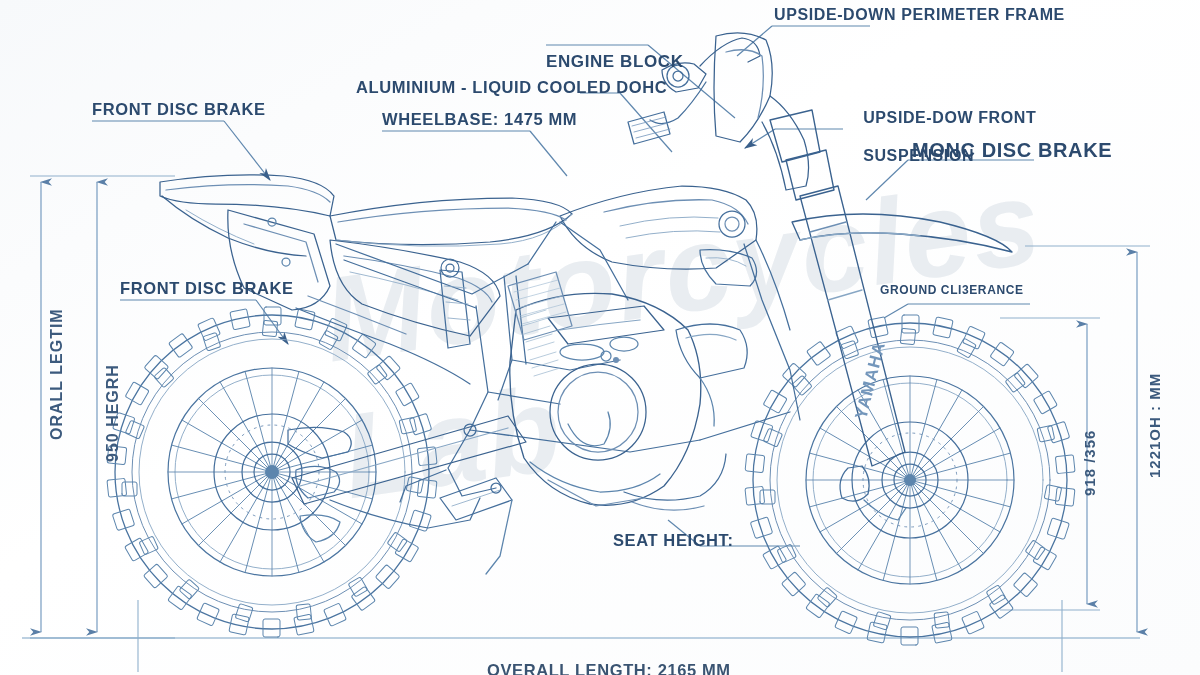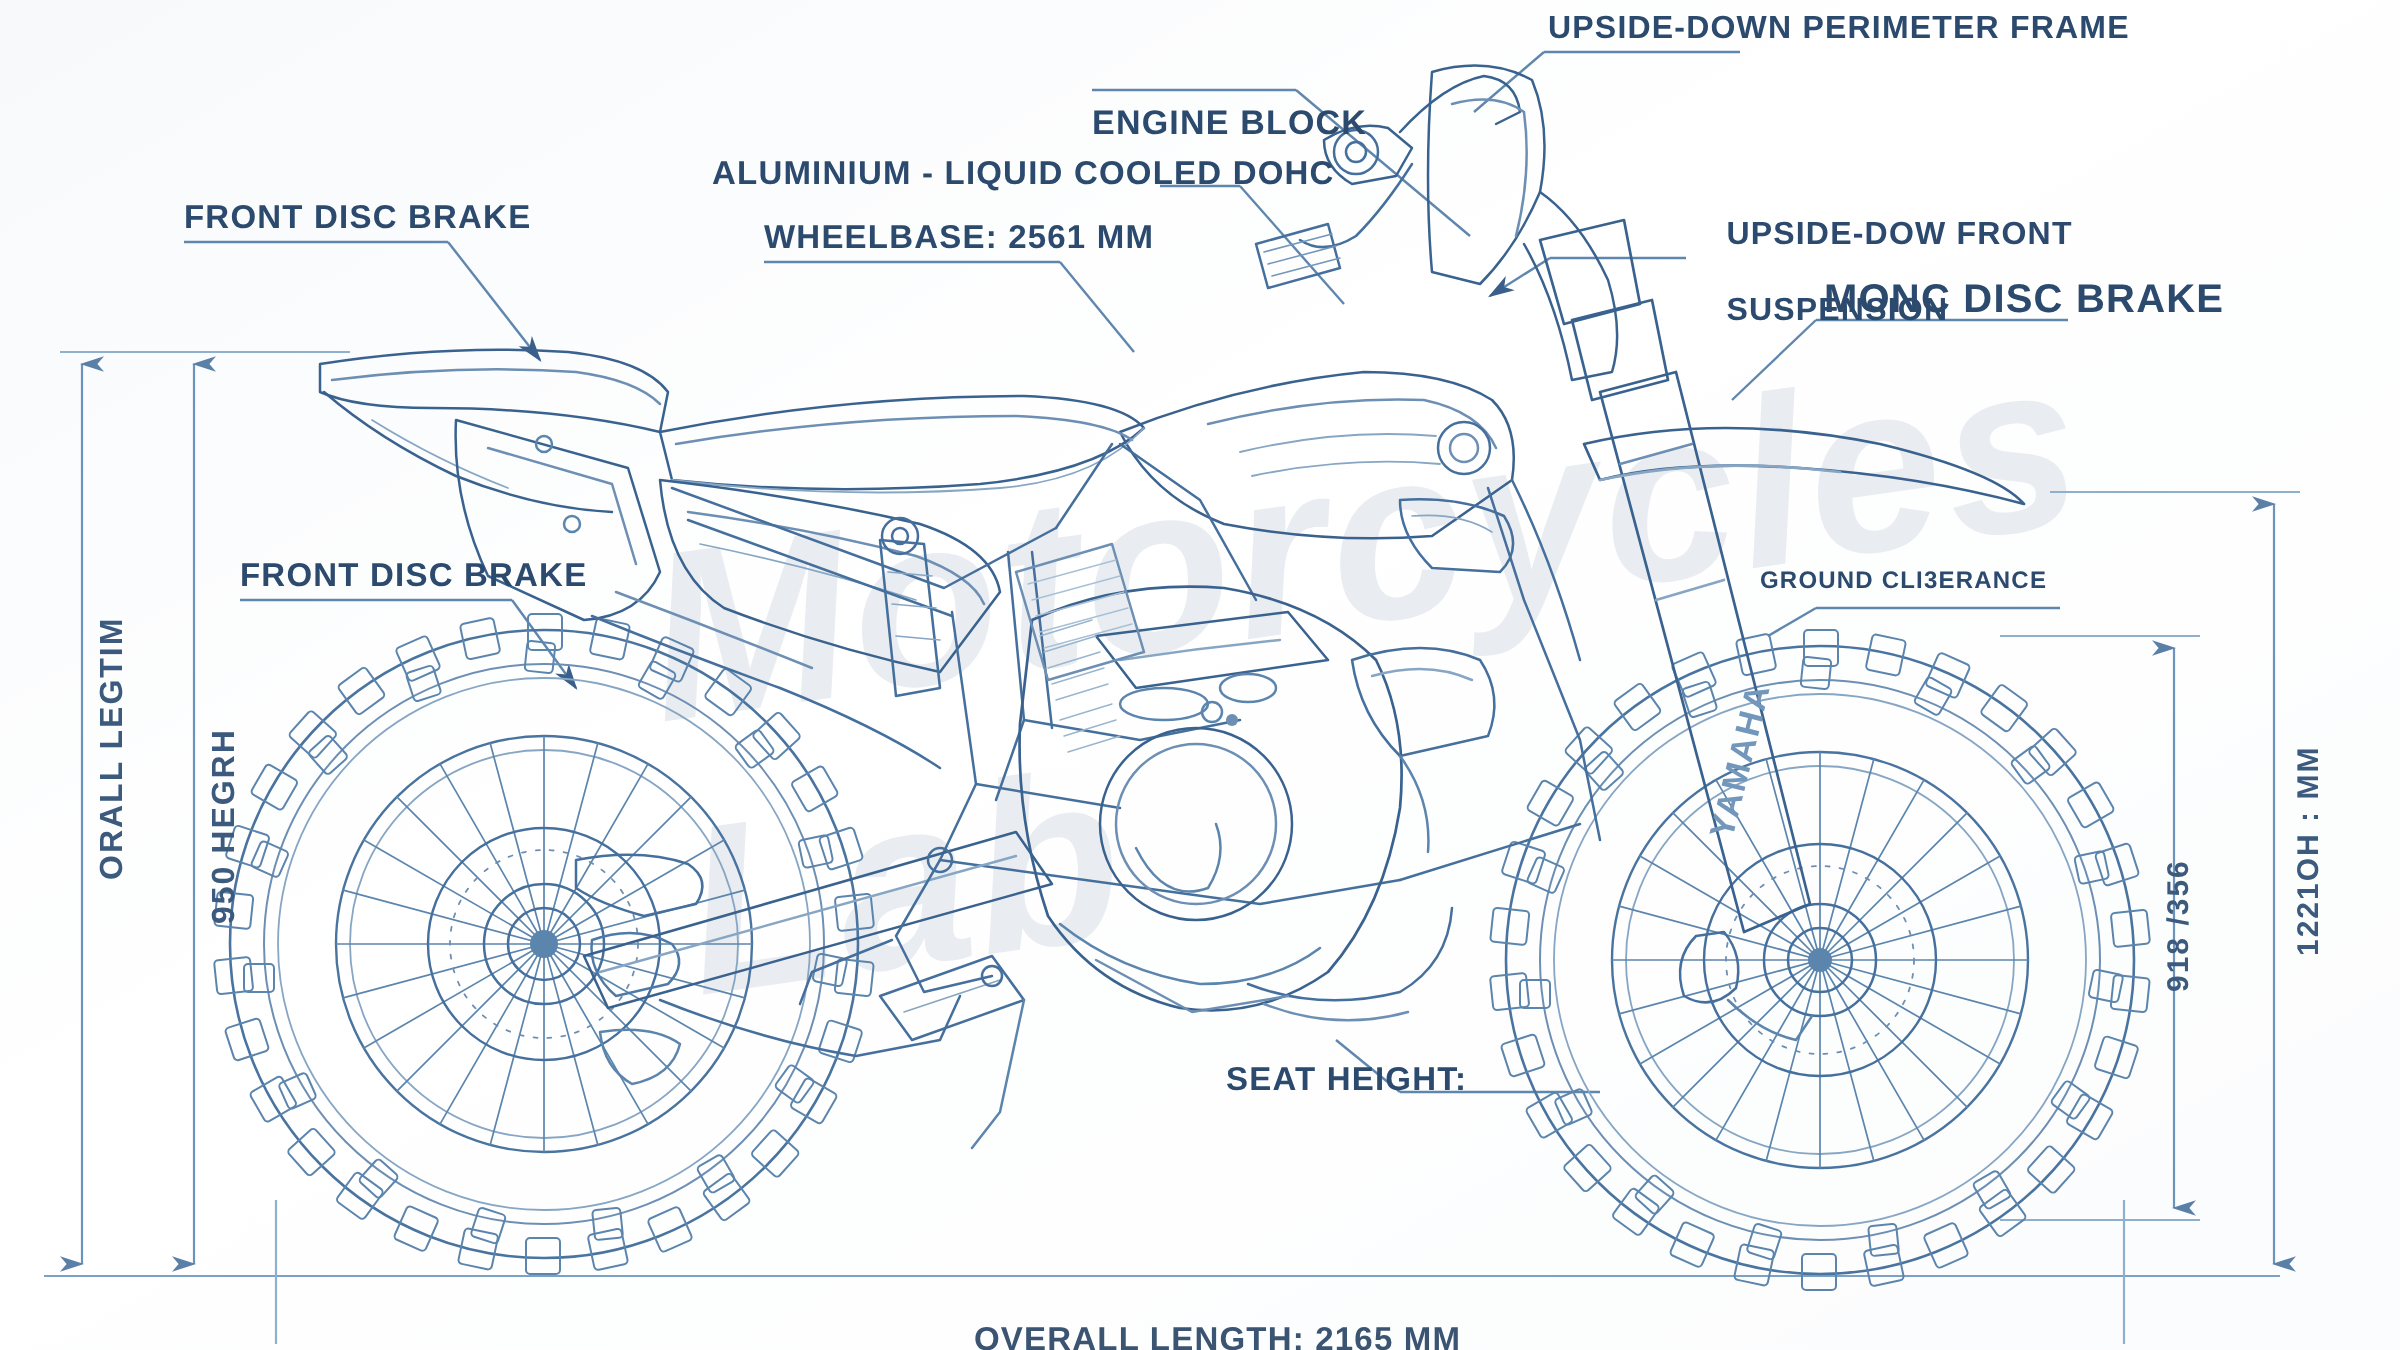--- a/index.html
+++ b/index.html
@@ -420,21 +420,21 @@
         <circle cx="450" cy="268" r="9"></circle>
         <circle cx="450" cy="268" r="4"></circle>
       </g>
     </g>
   </svg>
 
   <div class="lbl" style="left:546px;top:24px;font-size:17px;margin-top:28px;">ENGINE BLOCK</div>
 
   <div class="lbl" style="left:356px;top:78px;font-size:16.5px;">ALUMINIUM - LIQUID COOLED DOHC</div>
 
-  <div class="lbl" style="left:382px;top:110px;font-size:16.5px;">WHEELBASE: 2561 MM</div>
+  <div class="lbl" style="left:382px;top:110px;font-size:16.5px;">WHEELBASE: 1475 MM</div>
 
   <div class="lbl" style="left:92px;top:100px;font-size:16.5px;">FRONT DISC BRAKE</div>
 
   <div class="lbl" style="left:120px;top:279px;font-size:16.5px;">FRONT DISC BRAKE</div>
 
   <div class="lbl" style="left:843px;top:90px;font-size:16px;">
     <span>UPSIDE-DOW FRONT</span><br>
     <span>SUSPENSION</span>
   </div>
 

